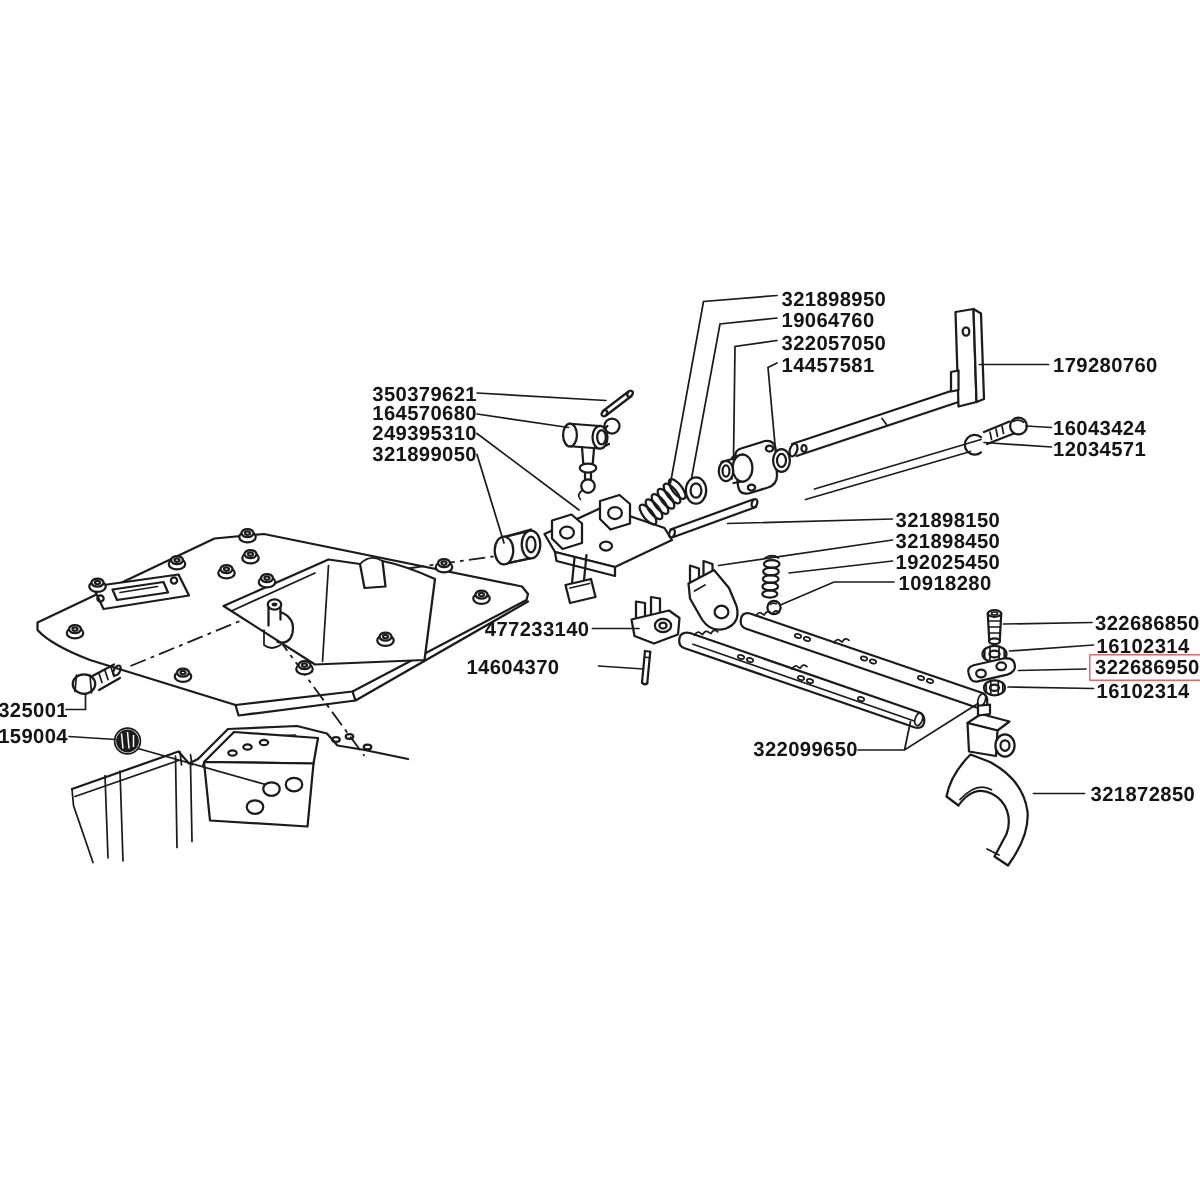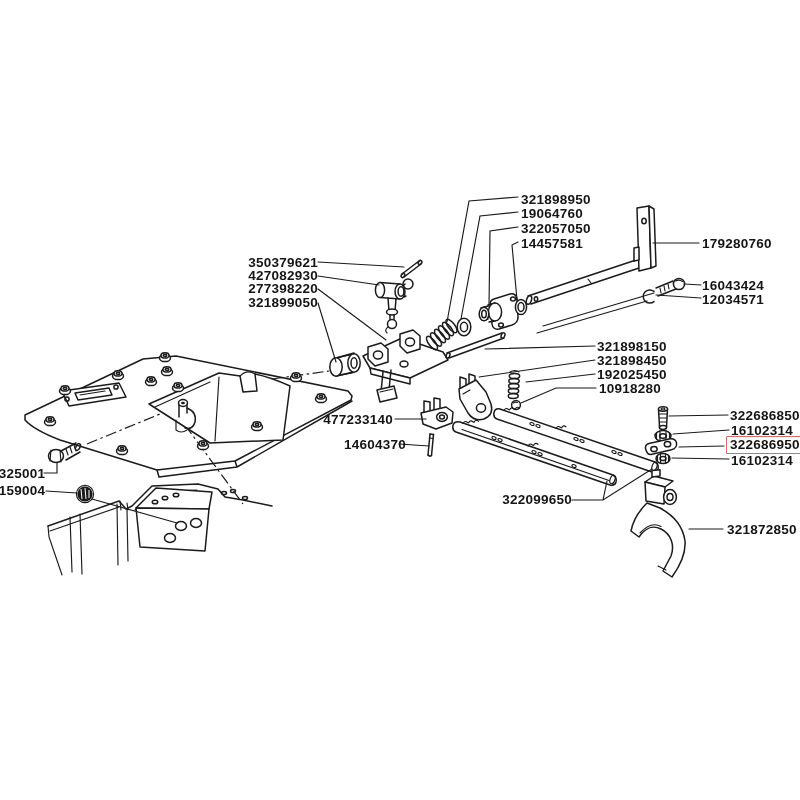--- a/index.html
+++ b/index.html
@@ -326,39 +326,39 @@
     <path class="thin" d="M46,491 L77,493 M92,499 L177,523"></path>
   </g>
 </svg>
 
   <div class="lbl" style="left:521px;top:192px">321898950</div>
   <div class="lbl" style="left:521px;top:206px">19064760</div>
   <div class="lbl" style="left:521px;top:221px">322057050</div>
   <div class="lbl" style="left:521px;top:236px">14457581</div>
 
   <div class="lbl lbl-r" style="right:482px;top:255px">350379621</div>
-  <div class="lbl lbl-r" style="right:482px;top:268px">427082930</div>
-  <div class="lbl lbl-r" style="right:482px;top:281px">277398220</div>
+  <div class="lbl lbl-r" style="right:482px;top:268px">164570680</div>
+  <div class="lbl lbl-r" style="right:482px;top:281px">249395310</div>
   <div class="lbl lbl-r" style="right:482px;top:295px">321899050</div>
 
   <div class="lbl" style="left:702px;top:236px">179280760</div>
   <div class="lbl" style="left:702px;top:278px">16043424</div>
   <div class="lbl" style="left:702px;top:292px">12034571</div>
 
   <div class="lbl" style="left:597px;top:339px">321898150</div>
   <div class="lbl" style="left:597px;top:353px">321898450</div>
   <div class="lbl" style="left:597px;top:367px">192025450</div>
   <div class="lbl" style="left:599px;top:381px">10918280</div>
 
   <div class="lbl" style="left:730px;top:408px">322686850</div>
   <div class="lbl" style="left:731px;top:423px">16102314</div>
   <div class="lbl hl" style="left:726px;top:436px">322686950</div>
   <div class="lbl" style="left:731px;top:453px">16102314</div>
 
   <div class="lbl lbl-r" style="right:407px;top:412px">477233140</div>
-  <div class="lbl lbl-r" style="right:394px;top:437px">14604370</div>
+  <div class="lbl lbl-r" style="right:427px;top:437px">14604370</div>
   <div class="lbl lbl-r" style="right:228px;top:492px">322099650</div>
   <div class="lbl" style="left:727px;top:522px">321872850</div>
 
   <div class="lbl" style="left:-9px;top:466px">1325001</div>
   <div class="lbl" style="left:-9px;top:483px">0159004</div>
 
 </div>
 
 </body></html>

